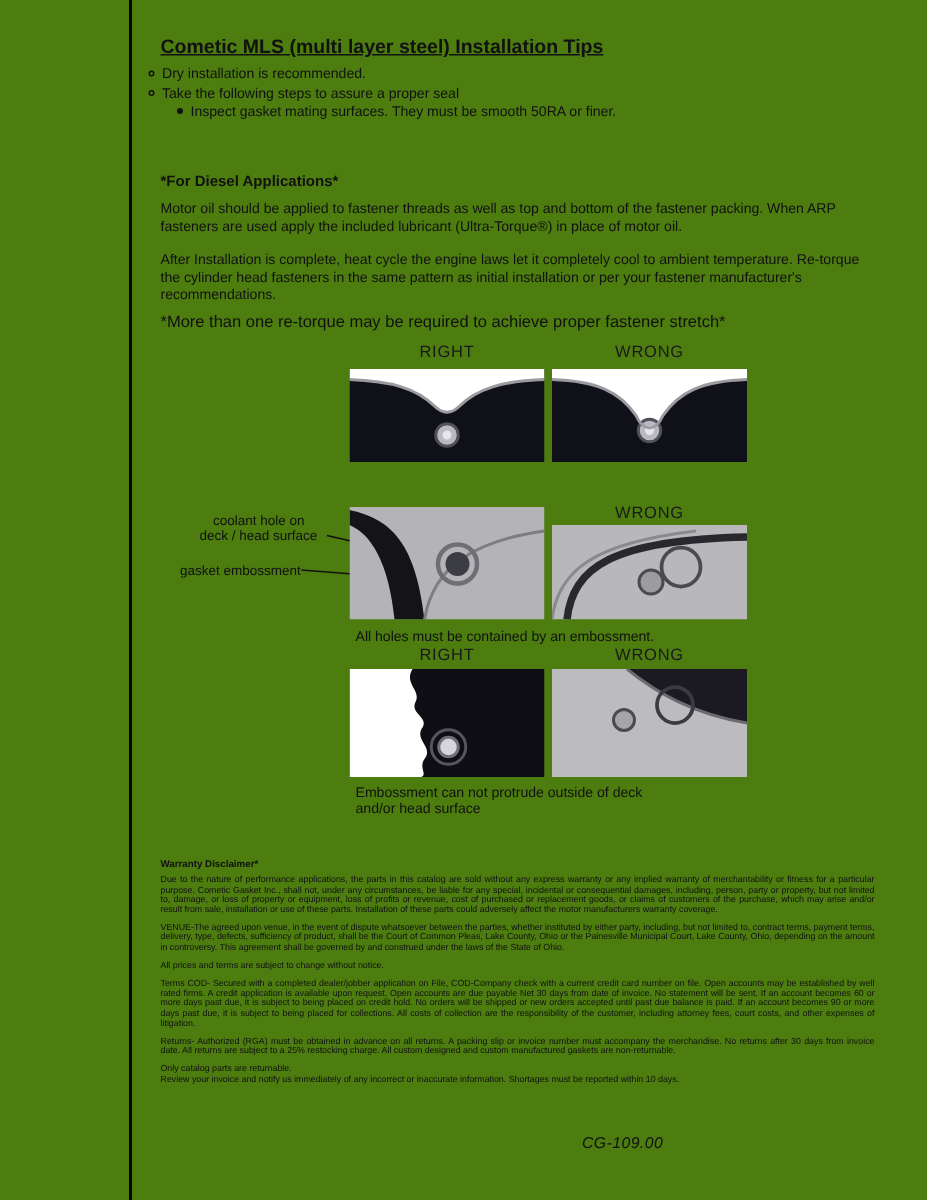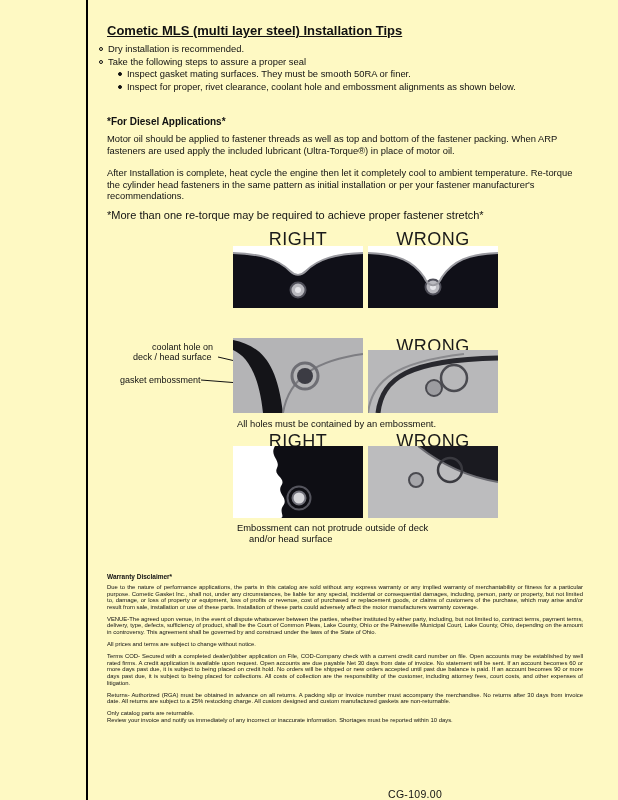--- a/index.html
+++ b/index.html
@@ -1,48 +1,48 @@
 <!DOCTYPE html>
 <html><head>
 <meta charset="utf-8">
 <style>
   * { margin:0; padding:0; box-sizing:border-box; }
   body { background:#ffffff; font-family:"Liberation Sans","DejaVu Sans",sans-serif; color:#111; }
-  .page { position:relative; width:618px; height:800px; background:#fef9c3; overflow:hidden; }
+  .page { position:relative; width:618px; height:800px; background:#4d7c0f; overflow:hidden; }
   .left-rule { position:absolute; left:86px; top:0; width:2px; height:800px; background:#000; }
 
   .title { position:absolute; left:107px; top:23px; font-size:13px; font-weight:bold; text-decoration:underline; white-space:nowrap; }
 
   .bullets { position:absolute; left:99px; top:43px; width:484px; font-size:9.4px; line-height:12.6px; }
   .brow { display:flex; align-items:flex-start; }
   .brow .mk { flex:0 0 auto; width:4px; height:4px; border:1px solid #111; border-radius:50%; margin:4px 5px 0 0; }
   .brow.sub { padding-left:19px; }
   .brow.sub .mk { background:#111; }
 
   .diesel-heading { position:absolute; left:107px; top:116px; font-size:10px; font-weight:bold; }
   .para { position:absolute; left:107px; width:476px; font-size:9.4px; line-height:11.6px; }
   .p1 { top:133px; }
   .p2 { top:167px; }
   .note { position:absolute; left:107px; top:209px; font-size:11px; }
 
-  .colhdr { position:absolute; width:130px; text-align:center; font-size:18px; color:#1a1a1a; letter-spacing:0.5px; }
+  .colhdr { position:absolute; width:130px; text-align:center; font-size:11px; color:#1a1a1a; letter-spacing:0.5px; }
   .diag { position:absolute; width:130px; display:block; }
   .diag svg { display:block; width:100%; height:100%; }
   .caption { position:absolute; left:237px; font-size:9.4px; line-height:11px; }
 
   .callout { position:absolute; font-size:9px; color:#111; white-space:nowrap; }
   .callout-lines { position:absolute; left:200px; top:340px; width:115px; height:60px; pointer-events:none; }
 
   .disclaimer { position:absolute; left:107px; top:573px; width:476px; }
   .disclaimer h2 { font-size:6.5px; font-weight:bold; margin-bottom:4px; }
   .disclaimer p { font-size:5.9px; line-height:6.6px; margin-top:5.5px; text-align:justify; }
   .disclaimer p:first-of-type { margin-top:0; }
   .disclaimer p.tight { margin-top:0; }
 
-  .footer { position:absolute; left:388px; top:788px; font-size:10.5px; letter-spacing:0.3px; }
+  .footer { position:absolute; left:388px; top:756px; font-size:10.5px; letter-spacing:0.3px;font-style:italic; }
 </style>
 </head>
 <body>
 
 <div class="page">
   <div class="left-rule"></div>
 
   <h1 class="title">Cometic MLS (multi layer steel) Installation Tips</h1>
 
   <div class="bullets">
@@ -51,29 +51,25 @@
       <span>Dry installation is recommended.</span>
     </div>
     <div class="brow">
       <span class="mk"></span>
       <span>Take the following steps to assure a proper seal</span>
     </div>
     <div class="brow sub">
       <span class="mk"></span>
       <span>Inspect gasket mating surfaces.  They must be smooth 50RA or finer.</span>
     </div>
-    <div class="brow sub">
-      <span class="mk"></span>
-      <span>Inspect for proper, rivet clearance, coolant hole and embossment alignments as shown below.</span>
-    </div>
   </div>
 
   <h2 class="diesel-heading">*For Diesel Applications*</h2>
   <p class="para p1">Motor oil should be applied to fastener threads as well as top and bottom of the fastener packing. When ARP fasteners are used apply the included lubricant (Ultra-Torque®) in place of motor oil.</p>
-  <p class="para p2">After Installation is complete, heat cycle the engine then let it completely cool to ambient temperature. Re-torque the cylinder head fasteners in the same pattern as initial installation or per your fastener manufacturer's recommendations.</p>
+  <p class="para p2">After Installation is complete, heat cycle the engine laws let it completely cool to ambient temperature. Re-torque the cylinder head fasteners in the same pattern as initial installation or per your fastener manufacturer's recommendations.</p>
   <p class="note">*More than one re-torque may be required to achieve proper fastener stretch*</p>
 
   <div class="colhdr" style="left:233px; top:229px;">RIGHT</div>
   <div class="colhdr" style="left:368px; top:229px;">WRONG</div>
 
   <div class="diag" style="left:233px; top:246px; height:62px;">
     <svg viewBox="0 0 130 62" preserveAspectRatio="none">
       <rect width="130" height="62" fill="#101018"></rect>
       <path d="M0,0 H130 V7 C102,8 85,13 73,25 C68,30 62,30 57,25 C45,13 28,8 0,7 Z" fill="#ffffff"></path>
       <path d="M0,7 C28,8 45,13 57,25 C62,30 68,30 73,25 C85,13 102,8 130,7" fill="none" stroke="#9a9aa0" stroke-width="2"></path>
@@ -84,21 +80,21 @@
   <div class="diag" style="left:368px; top:246px; height:62px;">
     <svg viewBox="0 0 130 62" preserveAspectRatio="none">
       <rect width="130" height="62" fill="#101018"></rect>
       <path d="M0,0 H130 V7 C100,8 85,15 74,31 C69,42 61,42 56,31 C45,15 30,8 0,7 Z" fill="#ffffff"></path>
       <circle cx="65" cy="41" r="7.5" fill="#b9b9bf" stroke="#50505a" stroke-width="2"></circle>
       <circle cx="65" cy="41" r="3" fill="#e6e6ea"></circle>
       <path d="M0,7 C30,8 45,15 56,31 C61,42 69,42 74,31 C85,15 100,8 130,7" fill="none" stroke="#9a9aa0" stroke-width="2"></path>
     </svg>
   </div>
 
-  <div class="callout" style="left:152px; top:342px;text-align:right;">coolant hole on</div>
+  <div class="callout" style="left:142px; top:342px;text-align:right;">coolant hole on</div>
   <div class="callout" style="left:133px; top:352px;">deck / head surface</div>
   <div class="callout" style="left:120px; top:375px;">gasket embossment</div>
   <svg class="callout-lines">
     <line x1="18" y1="17" x2="100" y2="36" stroke="#111" stroke-width="1"></line>
     <line x1="1" y1="40" x2="90" y2="47" stroke="#111" stroke-width="1"></line>
   </svg>
 
   <div class="colhdr" style="left:368px; top:336px;">WRONG</div>
 
   <div class="diag" style="left:233px; top:338px; height:75px;">
@@ -135,21 +131,21 @@
   <div class="diag" style="left:368px; top:446px; height:72px;">
     <svg viewBox="0 0 130 72" preserveAspectRatio="none">
       <rect width="130" height="72" fill="#bcbcbe"></rect>
       <path d="M130,0 V36 C94,30 70,16 50,0 Z" fill="#1a1a20"></path>
       <path d="M50,0 C70,16 94,30 130,36" stroke="#6a6a70" stroke-width="2" fill="none"></path>
       <circle cx="48" cy="34" r="7" fill="#a6a6aa" stroke="#4a4a50" stroke-width="2"></circle>
       <circle cx="82" cy="24" r="12" fill="none" stroke="#3a3a40" stroke-width="2.5"></circle>
     </svg>
   </div>
   <p class="caption" style="top:522px;text-align:right;">Embossment can not protrude outside of deck</p>
-  <p class="caption" style="top:533px;margin-left:12px;">and/or head surface</p>
+  <p class="caption" style="top:533px;">and/or head surface</p>
 
   <div class="disclaimer">
     <h2>Warranty Disclaimer*</h2>
     <p>Due to the nature of performance applications, the parts in this catalog are sold without any express warranty or any implied warranty of merchantability or fitness for a particular purpose.  Cometic Gasket Inc., shall not, under any circumstances, be liable for any special, incidental or consequential damages, including, person, party or property, but not limited to, damage, or loss of property or equipment, loss of profits or revenue, cost of purchased or replacement goods, or claims of customers of the purchase, which may arise and/or result from sale, installation or use of these parts.  Installation of these parts could adversely affect the motor manufacturers warranty coverage.</p>
     <p>VENUE-The agreed upon venue, in the event of dispute whatsoever between the parties, whether instituted by either party, including, but not limited to, contract terms, payment terms, delivery, type, defects, sufficiency of product, shall be the Court of Common Pleas, Lake County, Ohio or the Painesville Municipal Court, Lake County, Ohio, depending on the amount in controversy. This agreement shall be governed by and construed under the laws of the State of Ohio.</p>
     <p>All prices and terms are subject to change without notice.</p>
     <p>Terms COD- Secured with a completed dealer/jobber application on File, COD-Company check with a current credit card number on file.  Open accounts may be established by well rated firms.  A credit application is available upon request.  Open accounts are due payable Net 30 days from date of invoice.  No statement will be sent.  If an account becomes 60 or more days past due, it is subject to being placed on credit hold.  No orders will be shipped or new orders accepted until past due balance is paid.  If an account becomes 90 or more days past due, it is subject to being placed for collections.  All costs of collection are the responsibility of the customer, including attorney fees, court costs, and other expenses of litigation.</p>
     <p>Returns- Authorized (RGA) must be obtained in advance on all returns.  A packing slip or invoice number must accompany the merchandise.  No returns after 30 days from invoice date.  All returns are subject to a 25% restocking charge.  All custom designed and custom manufactured gaskets are non-returnable.</p>
     <p>Only catalog parts are returnable.</p>
     <p class="tight">Review your invoice and notify us immediately of any incorrect or inaccurate information.  Shortages must be reported within 10 days.</p>

